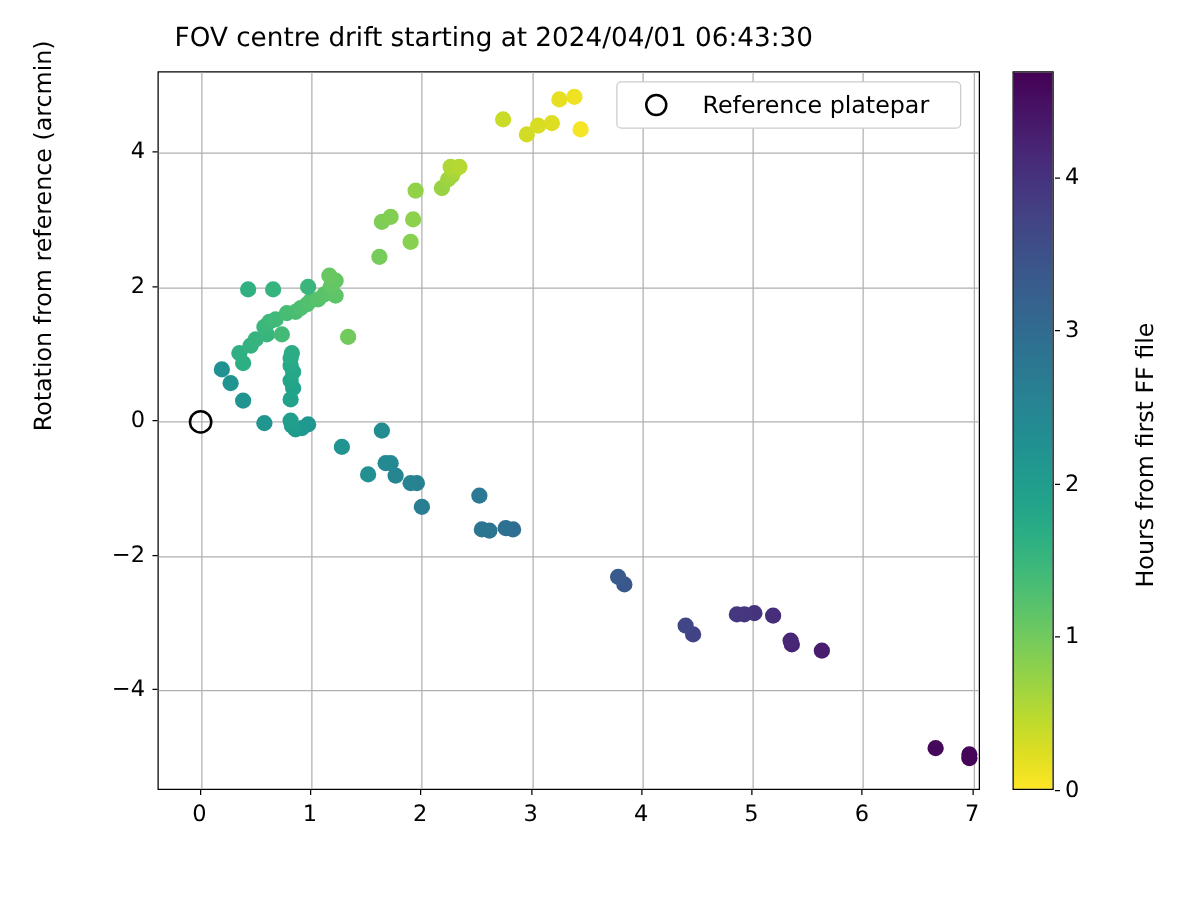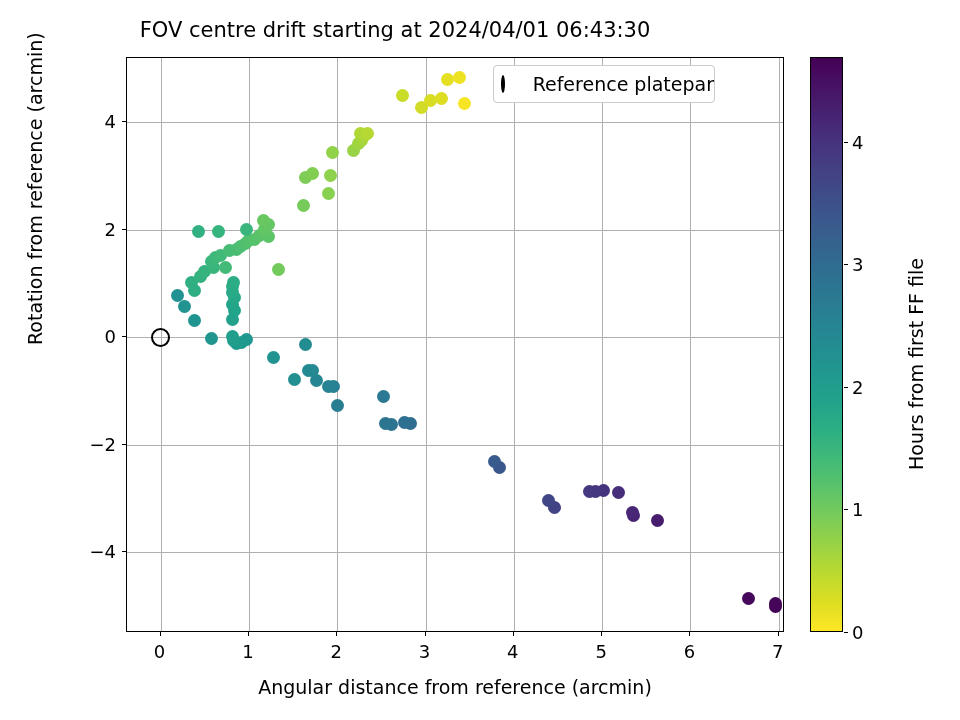--- a/index.html
+++ b/index.html
@@ -108,29 +108,28 @@
     margin-top: -9.5px;
     border: 2px solid #000000;
     border-radius: 50%;
     background: transparent;
     box-sizing: border-box;
   }
   .legend-box {
     position: absolute;
     left: 493px;
     top: 65px;
-    width: 222px;
+    width: 276px;
     height: 38px;
     border: 1px solid #cccccc;
     border-radius: 4px;
     background: #ffffff;
     display: flex;
     align-items: center;
     box-sizing: border-box;
-    justify-content: flex-end;
   }
   .legend-marker {
     width: 18px;
     height: 18px;
     border: 2px solid #000000;
     border-radius: 50%;
     box-sizing: border-box;
     margin-left: 22px;
   }
   .legend-label {
@@ -306,21 +305,20 @@
       <div class="tick-h" style="left: 122px; top: 443.916px;"></div>
       <div class="ticklabel-y" style="left: 36px; width: 80px; top: 443.916px;">−2</div>
       <div class="tick-h" style="left: 122px; top: 336.439px;"></div>
       <div class="ticklabel-y" style="left: 36px; width: 80px; top: 336.439px;">0</div>
       <div class="tick-h" style="left: 122px; top: 228.963px;"></div>
       <div class="ticklabel-y" style="left: 36px; width: 80px; top: 228.963px;">2</div>
       <div class="tick-h" style="left: 122px; top: 121.486px;"></div>
       <div class="ticklabel-y" style="left: 36px; width: 80px; top: 121.486px;">4</div>
     </div>
 
-  <div class="xlabel">Angular distance from reference (arcmin)</div>
   <div class="ylabel">Rotation from reference (arcmin)</div>
 
   <div class="legend-box">
     <div class="legend-marker"></div>
     <div class="legend-label">Reference platepar</div>
   </div>
 
   <div class="cbar" id="colorbar" style="background: linear-gradient(to top, rgb(253, 231, 37) 0%, rgb(221, 222, 34) 5%, rgb(187, 218, 47) 10%, rgb(153, 211, 69) 15%, rgb(121, 204, 89) 20%, rgb(91, 195, 106) 25%, rgb(65, 186, 120) 30%, rgb(45, 175, 131) 35%, rgb(34, 163, 139) 40%, rgb(32, 152, 143) 45%, rgb(35, 140, 146) 50%, rgb(40, 129, 146) 55%, rgb(44, 117, 145) 60%, rgb(50, 105, 144) 65%, rgb(56, 93, 141) 70%, rgb(61, 80, 137) 75%, rgb(67, 66, 132) 80%, rgb(70, 51, 126) 85%, rgb(72, 35, 115) 90%, rgb(71, 18, 101) 95%, rgb(68, 1, 84) 100%);"></div>
   <div id="cbar-ticks">
       <div class="cbar-tick" style="top: 632px;"></div>

